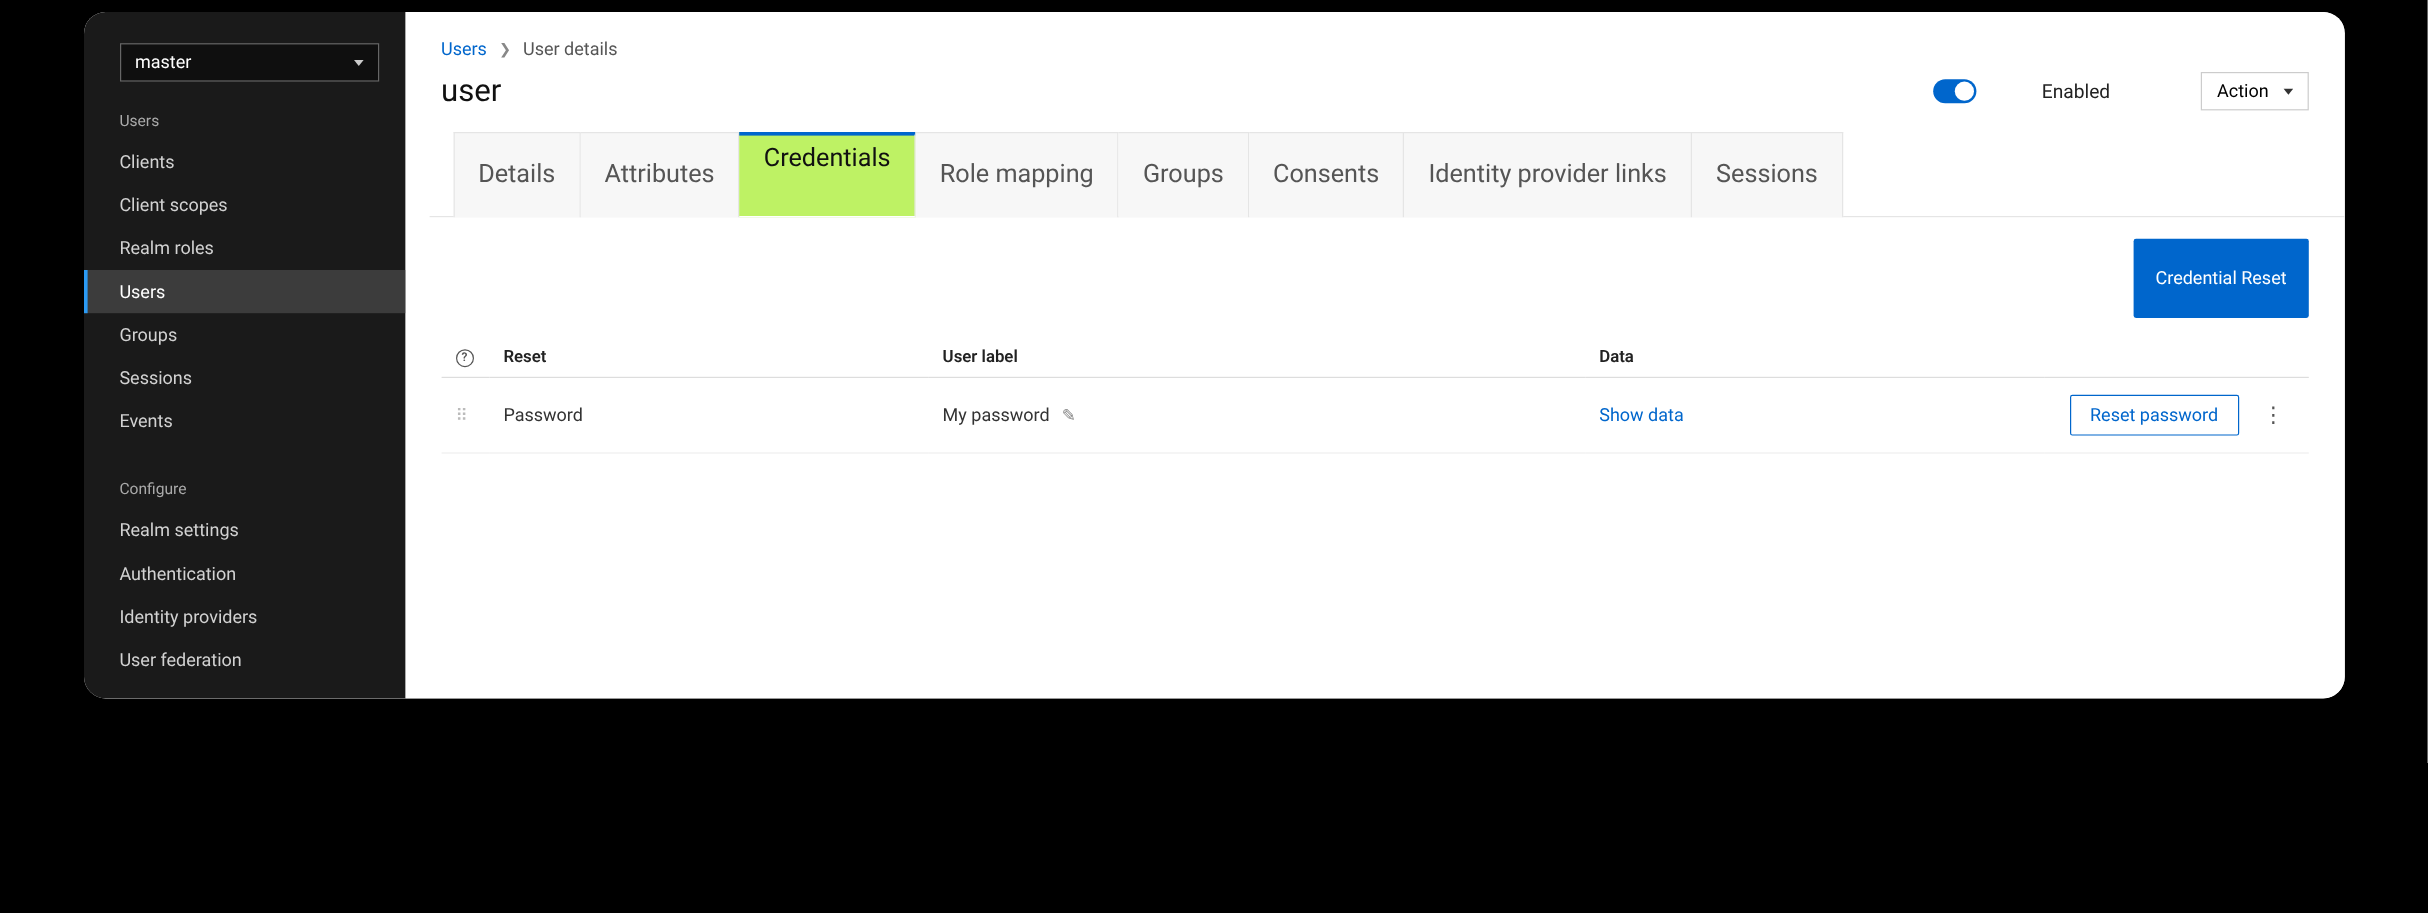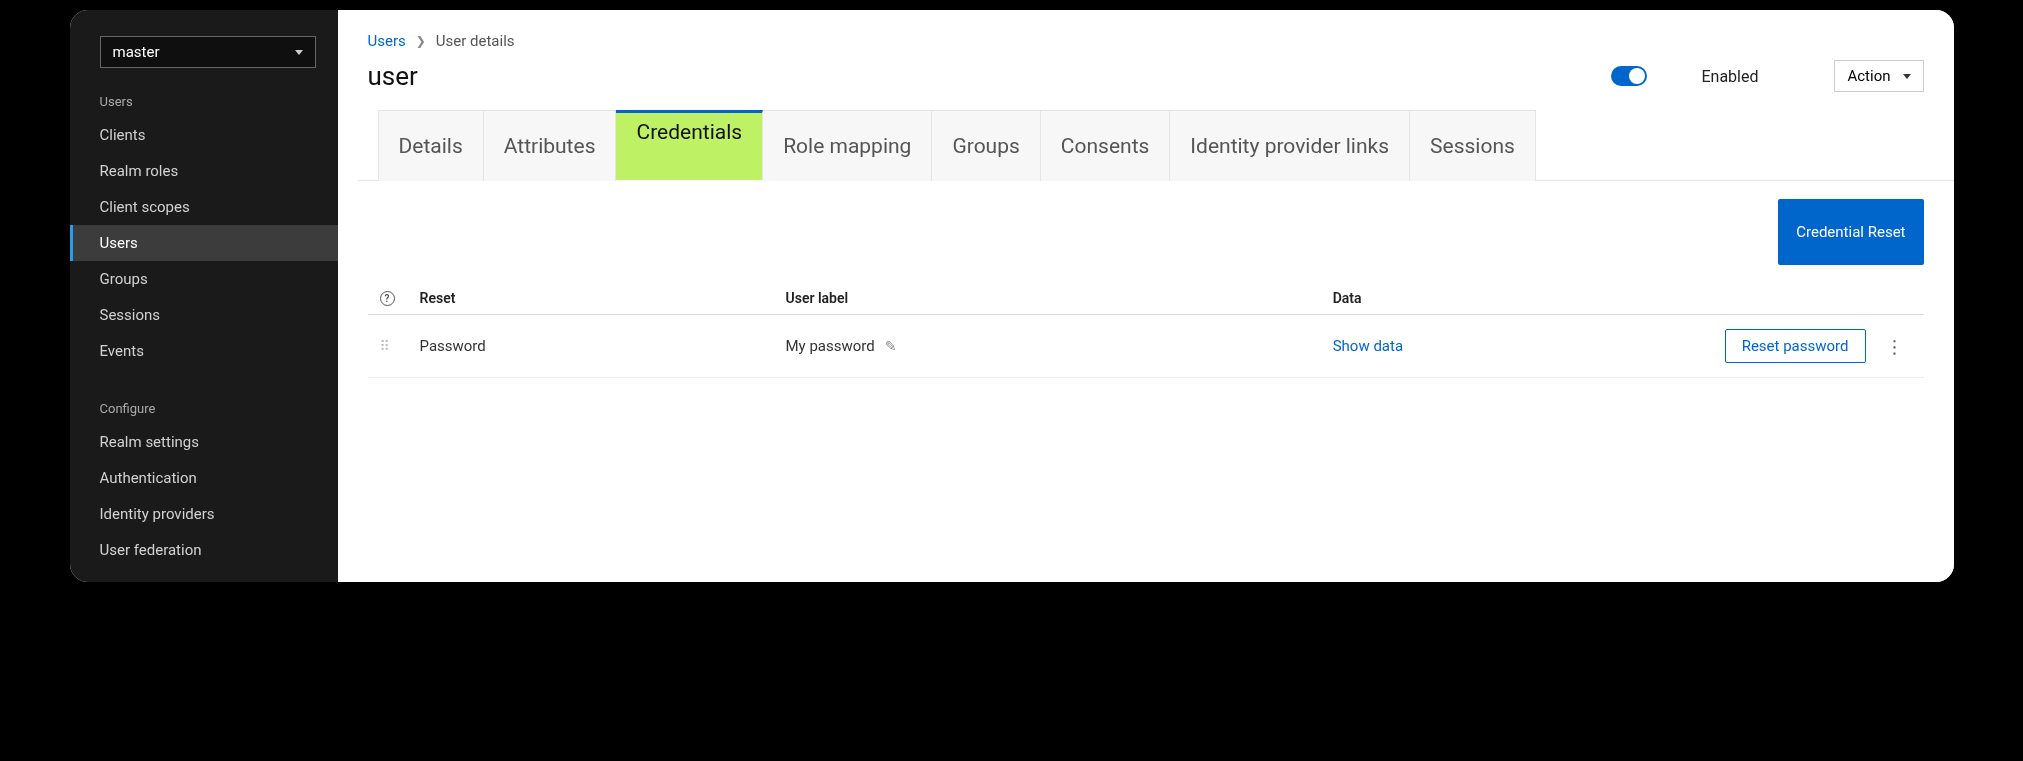--- a/index.html
+++ b/index.html
@@ -230,22 +230,22 @@
 
 <div class="window">
   <aside class="sidebar">
     <div class="realm-select">
       <span>master</span>
       <span class="caret"></span>
     </div>
 
     <div class="sidebar-section-label">Users</div>
     <div class="sidebar-item"><span>Clients</span></div>
+    <div class="sidebar-item"><span>Client scopes</span></div>
     <div class="sidebar-item"><span>Realm roles</span></div>
-    <div class="sidebar-item"><span>Client scopes</span></div>
     <div class="sidebar-item active"><span>Users</span></div>
     <div class="sidebar-item"><span>Groups</span></div>
     <div class="sidebar-item"><span>Sessions</span></div>
     <div class="sidebar-item"><span>Events</span></div>
 
     <div class="sidebar-section-label" style="margin-top:20px">Configure</div>
     <div class="sidebar-item"><span>Realm settings</span></div>
     <div class="sidebar-item"><span>Authentication</span></div>
     <div class="sidebar-item"><span>Identity providers</span></div>
     <div class="sidebar-item"><span>User federation</span></div>

